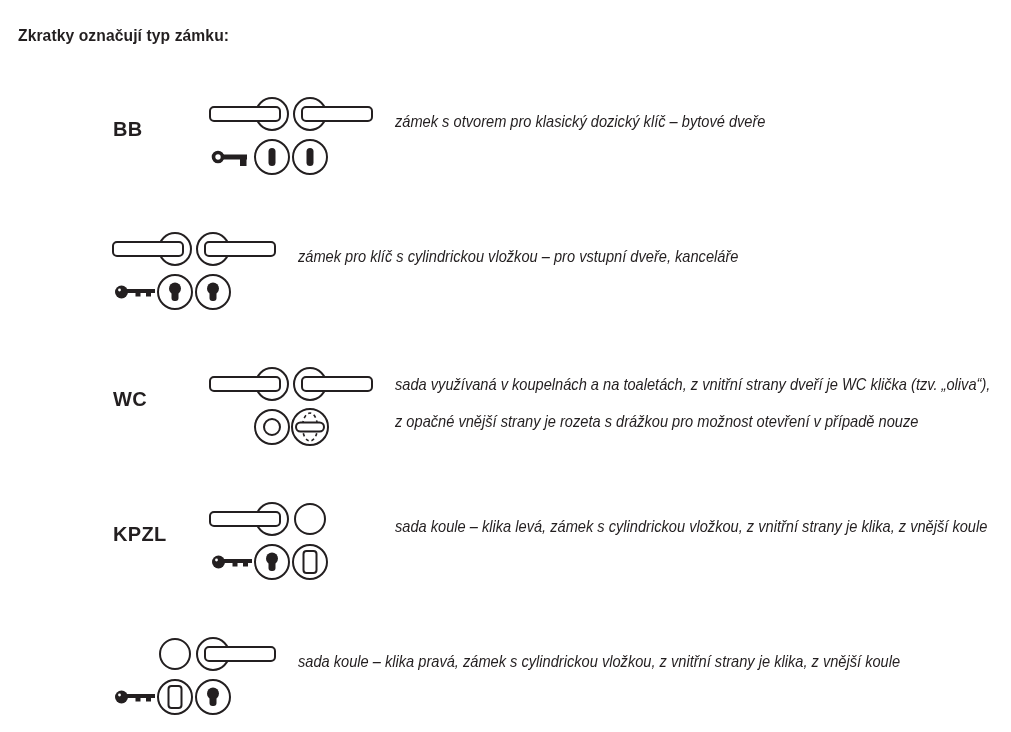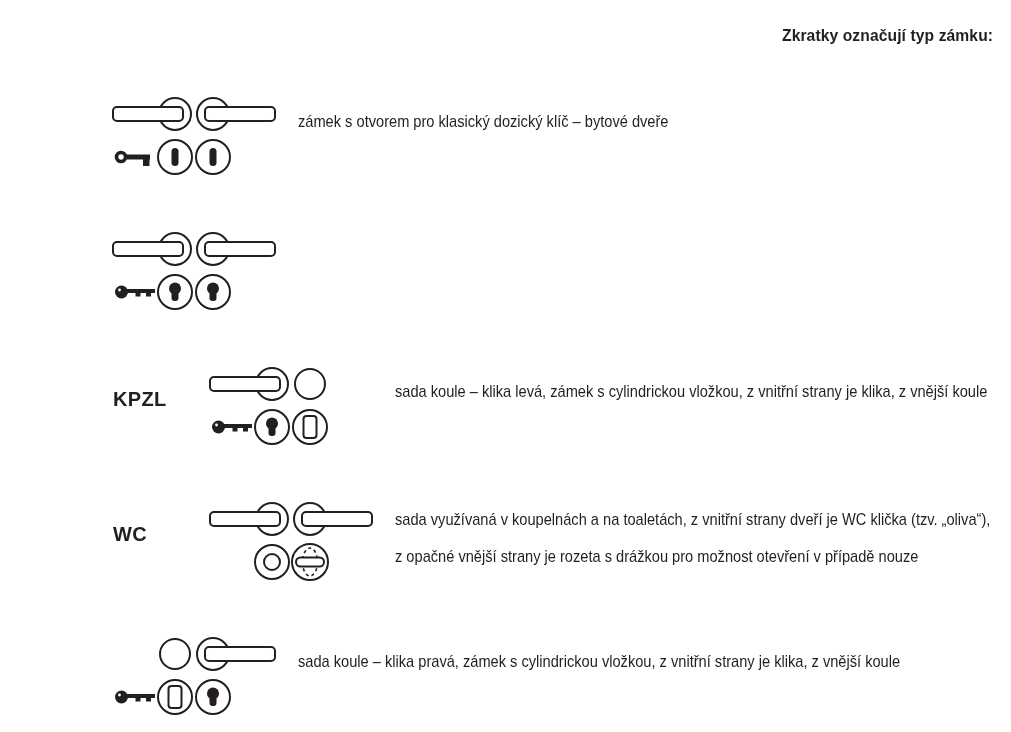--- a/index.html
+++ b/index.html
@@ -11,21 +11,20 @@
     overflow: hidden;
     font-family: "Liberation Sans", sans-serif;
     color: #231f20;
   }
   .header {
     padding: 26px 0 0 18px;
     font-size: 17px;
     font-weight: 700;
     line-height: 20px;
     letter-spacing: 0.1px;
-    text-align: right;
   }
   .header .condense {
     display: inline-block;
     transform: scaleX(0.92);
     transform-origin: 0 50%;
     white-space: nowrap;
   }
   .rows { margin-top: 50px; }
   .row {
     height: 135px;
@@ -46,20 +45,21 @@
     width: 185px;
     flex: 0 0 185px;
     height: 88px;
   }
   .icons-wrap svg { display: block; overflow: visible; }
   .desc {
     padding-top: 7px;
     font-size: 17px;
     line-height: 37px;
     white-space: nowrap;
+    font-style: italic;
   }
   .desc.two-line { padding-top: 0; }
   .desc .line {
     display: block;
     transform: scaleX(0.86);
     transform-origin: 0 50%;
     white-space: nowrap;
   }
   .ink-stroke { fill: none; stroke: #231f20; stroke-width: 2; }
   .ink-fill   { fill: #231f20; stroke: none; }
@@ -116,20 +116,21 @@
   </defs>
 </svg>
 
 <div class="header">
   <span class="condense">Zkratky označují typ zámku:</span>
 </div>
 
 <div class="rows">
 
   <div class="row">
+    <div class="code">BB</div>
     <div class="icons-wrap">
       <svg viewBox="0 0 185 88" width="185" height="88">
         <use href="#sym-handle-left" transform="translate(62,18)"></use>
         <use href="#sym-handle-right" transform="translate(100,18)"></use>
         <use href="#sym-key-classic" transform="translate(2,61)"></use>
         <use href="#sym-keyhole-bb" transform="translate(62,61)"></use>
         <use href="#sym-keyhole-bb" transform="translate(100,61)"></use>
       </svg>
     </div>
     <div class="desc">
@@ -139,56 +140,59 @@
 
   <div class="row">
     <div class="icons-wrap">
       <svg viewBox="0 0 185 88" width="185" height="88">
         <use href="#sym-handle-left" transform="translate(62,18)"></use>
         <use href="#sym-handle-right" transform="translate(100,18)"></use>
         <use href="#sym-key-cylinder" transform="translate(2,61)"></use>
         <use href="#sym-keyhole-pz" transform="translate(62,61)"></use>
         <use href="#sym-keyhole-pz" transform="translate(100,61)"></use>
       </svg>
+    </div>
+    <div class="desc">
+      <span class="line">zámek pro klíč s cylindrickou vložkou – pro vstupní dveře, kanceláře</span>
+    </div>
+  </div>
+
+  <div class="row">
+    <div class="code">WC</div>
+    <div class="icons-wrap">
+      <svg viewBox="0 0 185 88" width="185" height="88">
+        <use href="#sym-handle-left" transform="translate(62,18)"></use>
+        <use href="#sym-handle-right" transform="translate(100,18)"></use>
+        <use href="#sym-wc-ring" transform="translate(62,61)"></use>
+        <use href="#sym-wc-oliva" transform="translate(100,61)"></use>
+      </svg>
+    </div>
+    <div class="desc two-line">
+      <span class="line">sada využívaná v koupelnách a na toaletách, z vnitřní strany dveří je WC klička (tzv. „oliva“),</span>
+      <span class="line">z opačné vnější strany je rozeta s drážkou pro možnost otevření v případě nouze</span>
     </div>
   </div>
 
   <div class="row">
     <div class="code">KPZL</div>
     <div class="icons-wrap">
       <svg viewBox="0 0 185 88" width="185" height="88">
         <use href="#sym-handle-left" transform="translate(62,18)"></use>
         <use href="#sym-knob" transform="translate(100,18)"></use>
         <use href="#sym-key-cylinder" transform="translate(2,61)"></use>
         <use href="#sym-keyhole-pz" transform="translate(62,61)"></use>
         <use href="#sym-blind-rosette" transform="translate(100,61)"></use>
       </svg>
     </div>
     <div class="desc">
       <span class="line">sada koule – klika levá, zámek s cylindrickou vložkou, z vnitřní strany je klika, z vnější koule</span>
     </div>
   </div>
 
   <div class="row">
-    <div class="code">WC</div>
-    <div class="icons-wrap">
-      <svg viewBox="0 0 185 88" width="185" height="88">
-        <use href="#sym-handle-left" transform="translate(62,18)"></use>
-        <use href="#sym-handle-right" transform="translate(100,18)"></use>
-        <use href="#sym-wc-ring" transform="translate(62,61)"></use>
-        <use href="#sym-wc-oliva" transform="translate(100,61)"></use>
-      </svg>
-    </div>
-    <div class="desc two-line">
-      <span class="line">sada využívaná v koupelnách a na toaletách, z vnitřní strany dveří je WC klička (tzv. „oliva“),</span>
-      <span class="line">z opačné vnější strany je rozeta s drážkou pro možnost otevření v případě nouze</span>
-    </div>
-  </div>
-
-  <div class="row">
     <div class="icons-wrap">
       <svg viewBox="0 0 185 88" width="185" height="88">
         <use href="#sym-knob" transform="translate(62,18)"></use>
         <use href="#sym-handle-right" transform="translate(100,18)"></use>
         <use href="#sym-key-cylinder" transform="translate(2,61)"></use>
         <use href="#sym-blind-rosette" transform="translate(62,61)"></use>
         <use href="#sym-keyhole-pz" transform="translate(100,61)"></use>
       </svg>
     </div>
     <div class="desc">

